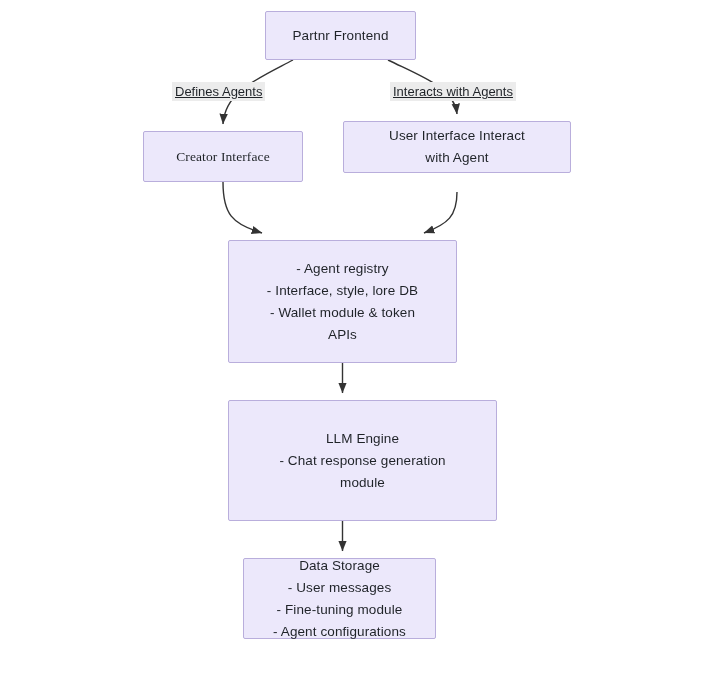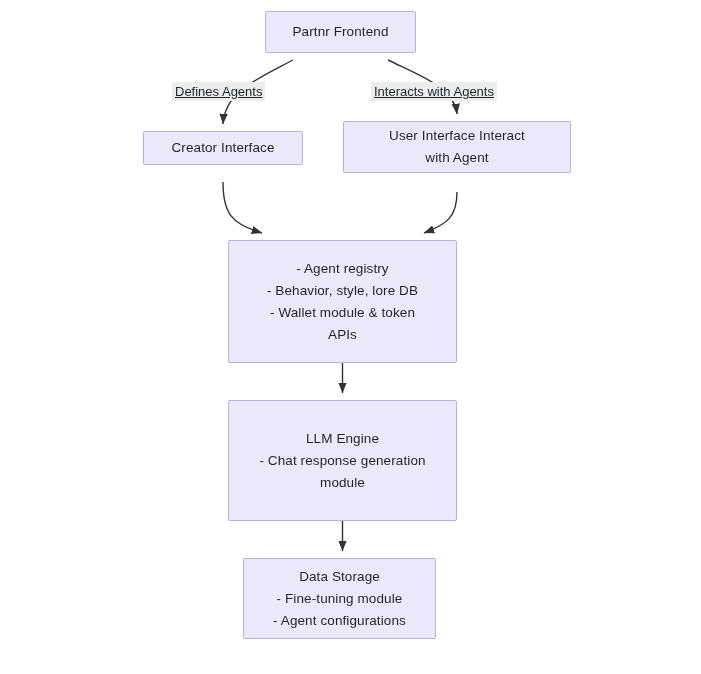--- a/index.html
+++ b/index.html
@@ -55,29 +55,29 @@
     color: #1f2328;
     font-size: 13px;
     line-height: 17px;
     padding: 1px 3px;
     white-space: nowrap;
     z-index: 3;
     text-decoration: underline;
   }
 
   
-  #node-frontend   { left: 265px; top: 11px;  width: 151px; height: 42px; }
-  #node-creator    { left: 143px; top: 131px; width: 160px; height: 34px; }
+  #node-frontend   { left: 265px; top: 11px;  width: 151px; height: 49px; }
+  #node-creator    { left: 143px; top: 131px; width: 160px; height: 51px; font-family: Liberation Serif, serif; }
   #node-userui     { left: 343px; top: 121px; width: 228px; height: 52px; text-align: right; }
   #node-agentmgr   { left: 228px; top: 240px; width: 229px; height: 123px; }
-  #node-llm        { left: 228px; top: 400px; width: 229px; height: 121px; }
+  #node-llm        { left: 228px; top: 400px; width: 269px; height: 121px; }
   #node-storage    { left: 243px; top: 558px; width: 193px; height: 81px; }
 
   #label-defines   { left: 172px; top: 82px; }
-  #label-interacts { left: 371px; top: 82px; }
+  #label-interacts { left: 390px; top: 82px; }
 </style>
 </head>
 <body>
 
 <div id="diagram">
 
   <svg class="edges" viewBox="0 0 701 674" width="701" height="674" xmlns="http://www.w3.org/2000/svg">
     <defs>
       <marker id="arrowhead" markerWidth="9" markerHeight="9" refX="7.4" refY="3.2" orient="auto" markerUnits="strokeWidth">
         <path d="M0,0.2 L7.6,3.2 L0,6.2 Z" fill="#333333"></path>
@@ -105,33 +105,34 @@
     <span class="line">Creator Interface</span>
   </div>
 
   <div class="node" id="node-userui">
     <span class="line">User Interface Interact</span>
     <span class="line">with Agent</span>
   </div>
 
   <div class="node" id="node-agentmgr">
     <span class="line">- Agent registry</span>
-    <span class="line">- Behavior, style, lore DB</span>
+    <span class="line">- Interface, style, lore DB</span>
     <span class="line">- Wallet module &amp; token</span>
     <span class="line">APIs</span>
   </div>
 
   <div class="node" id="node-llm">
     <span class="line">LLM Engine</span>
     <span class="line">- Chat response generation</span>
     <span class="line">module</span>
   </div>
 
   <div class="node" id="node-storage">
     <span class="line">Data Storage</span>
+    <span class="line">- User messages</span>
     <span class="line">- Fine-tuning module</span>
     <span class="line">- Agent configurations</span>
   </div>
 
   <div class="edge-label" id="label-defines">Defines Agents</div>
 
   <div class="edge-label" id="label-interacts">Interacts with Agents</div>
 
 </div>
 

